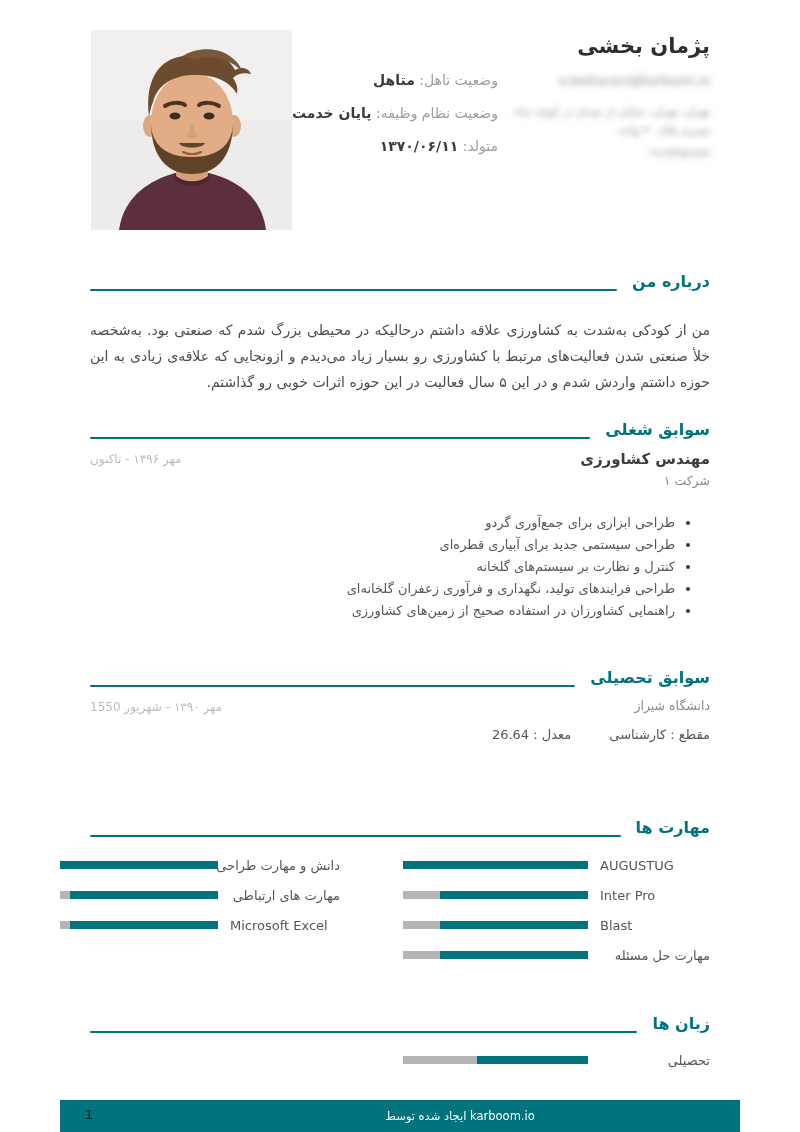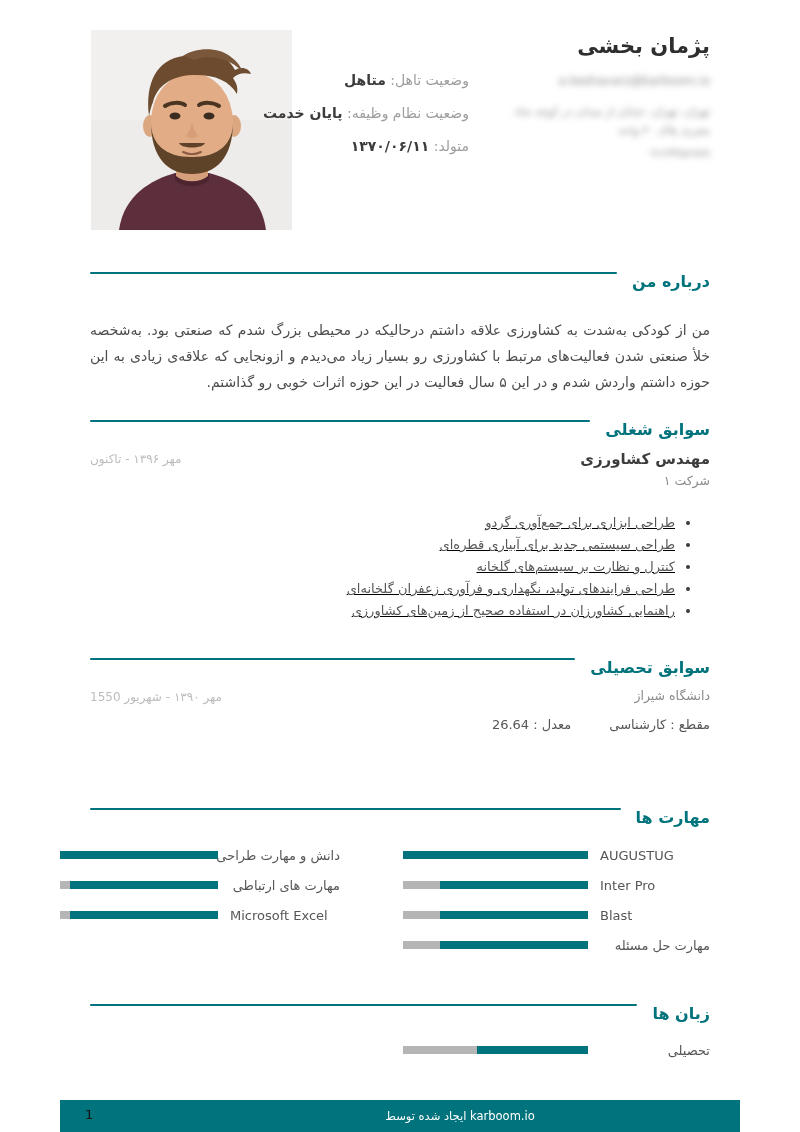--- a/index.html
+++ b/index.html
@@ -21,49 +21,49 @@
     position:absolute; right:0; top:4px; font-size:21px; font-weight:600;
     color:#2e2e2e; letter-spacing:0;
   }
   .contact-col {
     position:absolute; right:0; top:44px; width:215px; text-align:right;
     color:#8f8f8f;
   }
   .contact-email { font-size:12px; filter:blur(3px); margin-bottom:14px; direction:ltr; }
   .contact-address { font-size:11px; filter:blur(3px); line-height:19px; margin-bottom:7px; }
   .contact-phone  { font-size:11px; filter:blur(3px); }
-  .status-col { position:absolute; right:241px; top:42px; width:330px; }
+  .status-col { position:absolute; right:212px; top:42px; width:330px; }
   .status-row { margin-bottom:17px; font-size:14px; white-space:nowrap; }
   .status-row .lbl { color:#9d9d9d; }
   .status-row .val { color:#3c3c3c; font-weight:700; }
 
   
-  .section-title-row { display:flex; align-items:flex-start; gap:15px; }
+  .section-title-row { display:flex; align-items:flex-end; gap:15px; }
   .section-title { color:#00737c; font-size:16px; font-weight:600; white-space:nowrap; }
   .section-line { flex:1; height:2px; background:#00737c; border-radius:1px; }
 
   .about { margin-top:42px; }
   .about-text {
     margin-top:26px; font-size:14px; line-height:26px; color:#4c4c4c;
     text-align:justify;
   }
 
   .work { margin-top:25px; }
   .entry { position:relative; margin-top:11px; }
   .entry-role { font-size:15px; font-weight:600; color:#3c3c3c; }
   .entry-sub  { font-size:12.5px; color:#8a8a8a; margin-top:5px; }
   .entry-date {
     position:absolute; left:0; top:2px; font-size:12px; color:#bcbcbc;
     direction:rtl; white-space:nowrap;
   }
-  .bullets { margin-top:24px; padding-right:35px;text-decoration:underline; }
+  .bullets { margin-top:24px; padding-right:35px; }
   .bullets li { font-size:13px; color:#565656; line-height:22px; }
   .bullets li::marker { color:#3c3c3c; }
 
-  .edu { margin-top:36px; }
+  .edu { margin-top:46px; }
   .edu-meta { margin-top:14px; font-size:13px; color:#565656; display:flex; gap:38px; }
 
   .skills { margin-top:76px; }
   .skills-grid { margin-top:13px; display:flex; gap:63px; }
   .skills-col { width:307px; }
   .skill-row { display:flex; align-items:center; gap:12px; height:30px; }
   .skill-label { width:110px; font-size:13px; color:#565656; white-space:nowrap; }
   .skill-label.ltr { direction:ltr; text-align:left; unicode-bidi:embed; }
   .bar { position:relative; width:185px; height:8px; background:#b5b5b5; }
   .bar-fill { position:absolute; right:0; top:0; height:8px; background:#00737c; }

